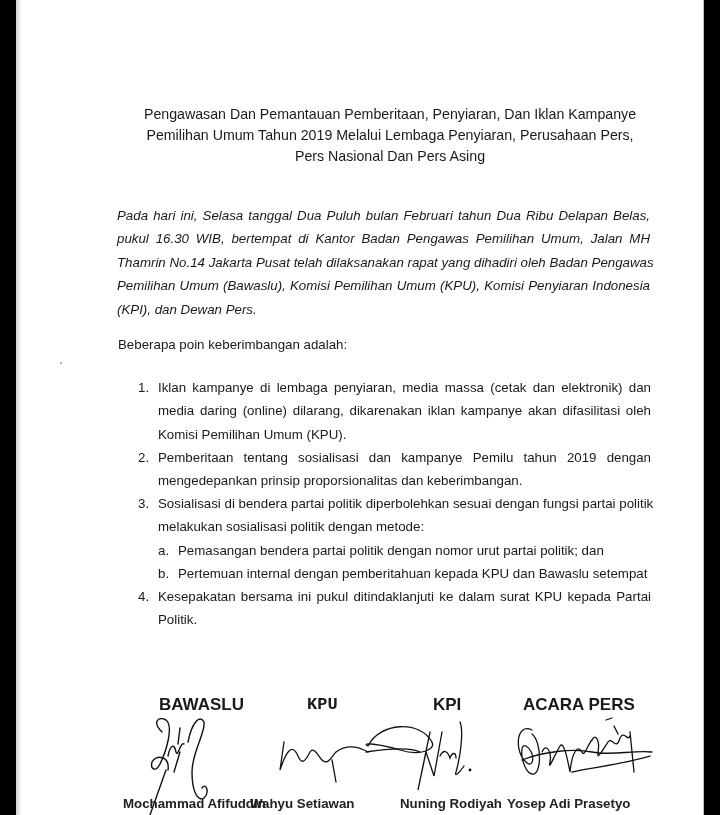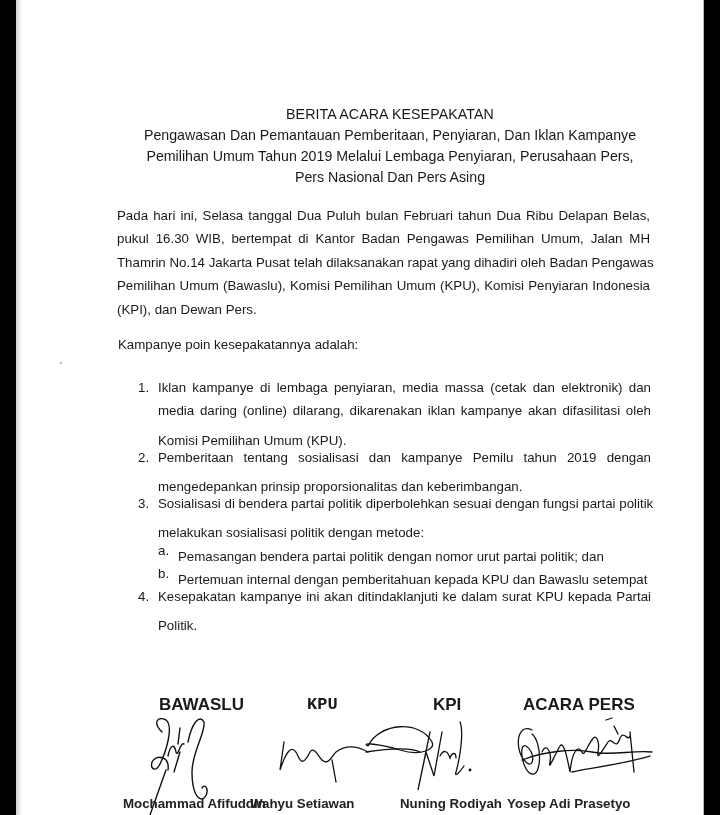--- a/index.html
+++ b/index.html
@@ -24,65 +24,64 @@
   .title-block {
     position: absolute; left: 116px; top: 104px; width: 548px;
     text-align: center; font-size: 14.2px; line-height: 21px;
   }
   .title-block .t { display: block; white-space: nowrap; }
   .title-block .t0 { font-weight: normal; letter-spacing: 0.1px; }
   .para {
     position: absolute; left: 117px; top: 204px; width: 533px;
     font-size: 13.3px; line-height: 23.4px; text-align: justify;
   }
-  .para .ln { display: block; text-align: justify; text-align-last: justify; white-space: nowrap; height: 23.4px; }
+  .para .ln { display: block; text-align: justify; text-align-last: justify; white-space: nowrap; height: 23.4px; font-style: italic; }
   .para .ln.last { text-align-last: left; }
   .lead {
     position: absolute; left: 118px; top: 335px;
     font-size: 13.3px; line-height: 20px; white-space: nowrap;
   }
   .item { position: absolute; font-size: 13.3px; line-height: 23.4px; }
   .item .num { position: absolute; left: 0; top: 0; white-space: nowrap; }
   .item .body { position: absolute; left: 20px; top: 0; }
   .item .ln { display: block; white-space: nowrap; text-align: justify; text-align-last: justify; height: 23.4px; }
-  .item .ln.last { text-align-last: left; margin-top: 6px; }
+  .item .ln.last { text-align-last: left; }
   .sig-label {
     position: absolute; font-size: 17px; font-weight: bold; white-space: nowrap; top: 695px;
   }
   .sig-name {
     position: absolute; font-size: 13.3px; font-weight: bold; white-space: nowrap; top: 796px; color: #222;
   }
   .sig-svg { position: absolute; top: 712px; }
   .dot { position: absolute; left: 60px; top: 362px; width: 2px; height: 2px; background: #999; border-radius: 1px; }
 </style>
 </head>
 <body>
 
 <div class="page"></div>
 <div class="page-shadow-left"></div>
 <div class="page-edge-right"></div>
 
 <div class="title-block">
-  <span class="t t0">BERITA ACARA KESEPAKATAN</span>
   <span class="t">Pengawasan Dan Pemantauan Pemberitaan, Penyiaran, Dan Iklan Kampanye</span>
   <span class="t">Pemilihan Umum Tahun 2019 Melalui Lembaga Penyiaran, Perusahaan Pers,</span>
   <span class="t">Pers Nasional Dan Pers Asing</span>
 </div>
 
 <div class="para">
   <span class="ln">Pada hari ini, Selasa tanggal Dua Puluh bulan Februari tahun Dua Ribu Delapan Belas,</span>
   <span class="ln">pukul 16.30 WIB,  bertempat di  Kantor Badan Pengawas Pemilihan Umum, Jalan MH</span>
   <span class="ln">Thamrin No.14 Jakarta Pusat telah dilaksanakan rapat yang dihadiri oleh Badan Pengawas</span>
   <span class="ln">Pemilihan Umum (Bawaslu), Komisi Pemilihan Umum (KPU), Komisi Penyiaran Indonesia</span>
   <span class="ln last">(KPI), dan Dewan Pers.</span>
 </div>
 
 <div class="dot"></div>
 
-<div class="lead">Kampanye poin kesepakatannya adalah:</div>
+<div class="lead">Beberapa poin keberimbangan adalah:</div>
 
 <div class="item" style="left:138px; top:376px; width:513px;">
   <span class="num">1.</span>
   <div class="body" style="width:493px;">
     <span class="ln">Iklan kampanye di lembaga penyiaran, media massa (cetak dan elektronik) dan</span>
     <span class="ln">media daring (online) dilarang, dikarenakan iklan kampanye akan difasilitasi oleh</span>
     <span class="ln last">Komisi Pemilihan Umum (KPU).</span>
   </div>
 </div>
 
@@ -110,21 +109,21 @@
 <div class="item" style="left:158px; top:562px; width:480px;">
   <span class="num">b.</span>
   <div class="body" style="left:20px; width:460px;">
     <span class="ln last">Pertemuan internal dengan pemberitahuan kepada KPU dan Bawaslu setempat</span>
   </div>
 </div>
 
 <div class="item" style="left:138px; top:585px; width:513px;">
   <span class="num">4.</span>
   <div class="body" style="width:493px;">
-    <span class="ln">Kesepakatan kampanye ini akan ditindaklanjuti ke dalam surat KPU kepada Partai</span>
+    <span class="ln">Kesepakatan bersama ini pukul ditindaklanjuti ke dalam surat KPU kepada Partai</span>
     <span class="ln last">Politik.</span>
   </div>
 </div>
 
 <div class="sig-label" style="left:159px;">BAWASLU</div>
 <div class="sig-label" style="left:307px;font-family:Liberation Mono, monospace;">KPU</div>
 <div class="sig-label" style="left:433px;">KPI</div>
 <div class="sig-label" style="left:523px;">ACARA PERS</div>
 
 <svg class="sig-svg" style="left:140px;" width="80" height="103" viewBox="0 0 80 103">

